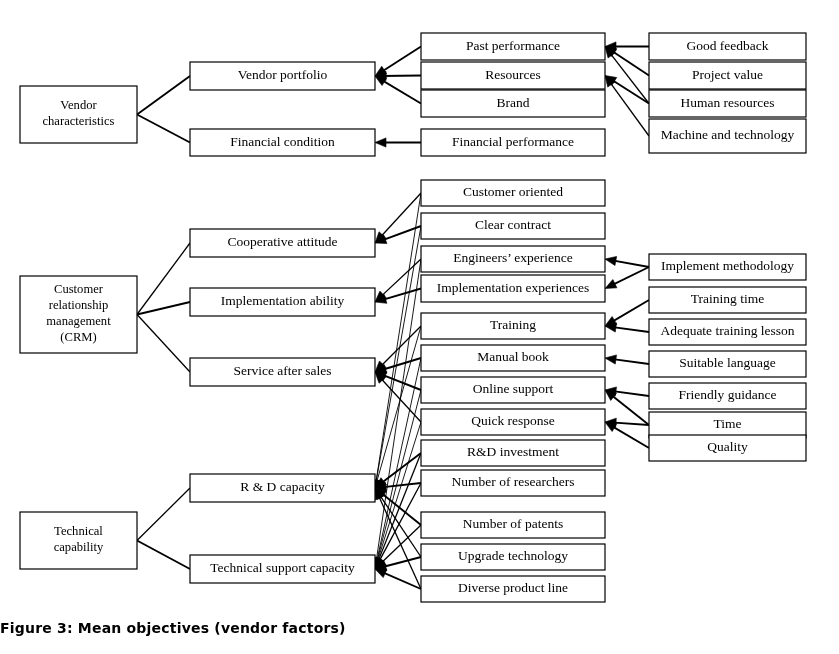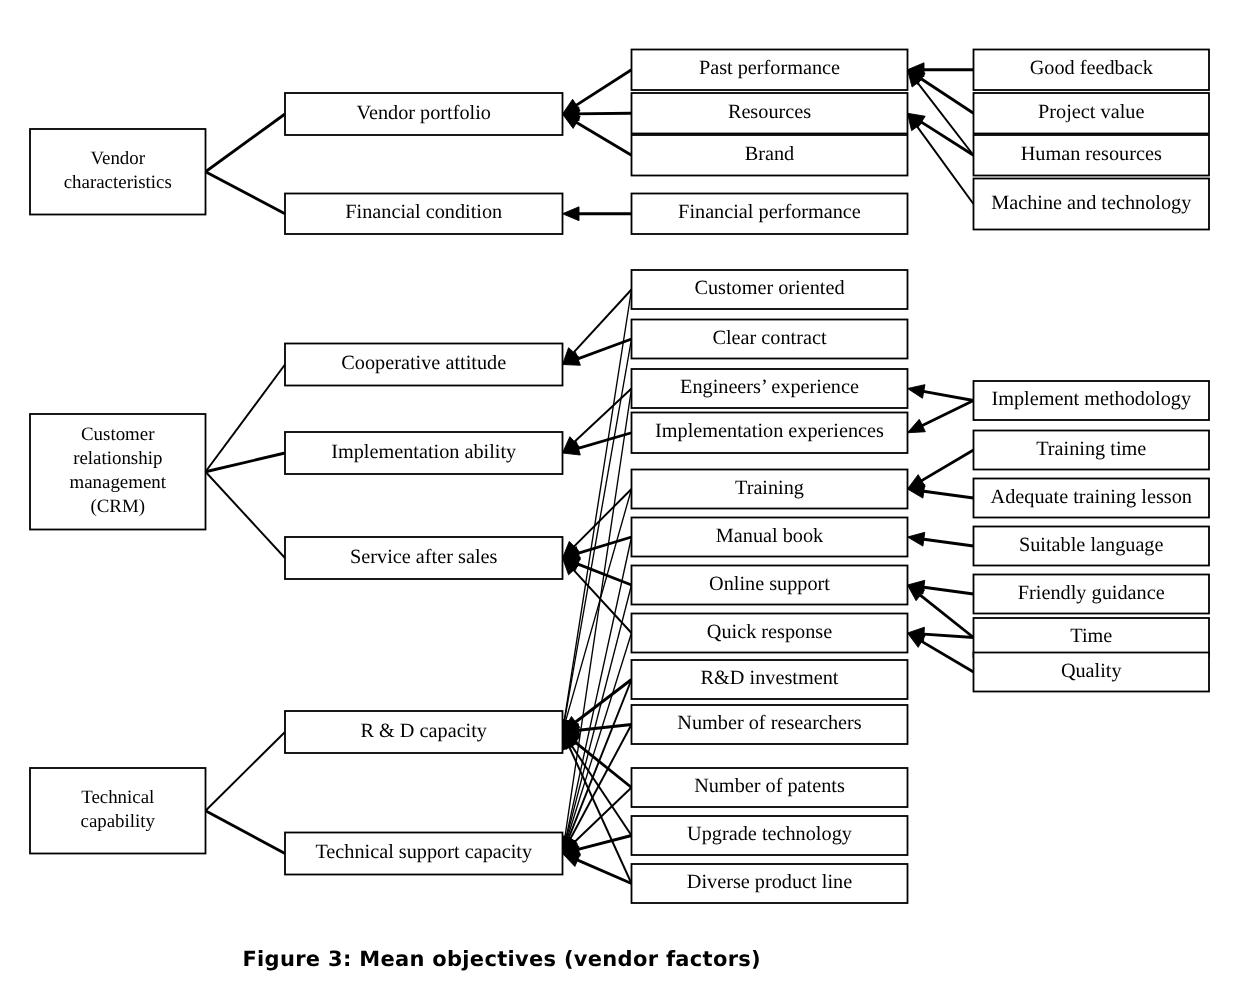--- a/index.html
+++ b/index.html
@@ -48,27 +48,26 @@
     fill: none;
   }
   .edge.thin { stroke-width: 0.9; }
   .edge.med  { stroke-width: 1.3; }
   .edge.thick{ stroke-width: 1.9; }
   .caption {
     position: absolute;
     left: 0;
     top: 620px;
     width: 669px;
-    text-align: center;
+    text-align: left;
     font-family: "DejaVu Sans", "Liberation Sans", sans-serif;
     font-size: 14px;
     font-weight: bold;
     color: #000000;
     letter-spacing: 0.2px;
-    margin-top: 12px;
   }
 </style>
 </head>
 <body>
 
 <div id="figure-root">
   <svg id="diagram" viewBox="0 0 839 654">
     <g id="edge-layer">
         <g>
           <line class="edge thick" x1="137" y1="114.5" x2="190" y2="76"></line>

